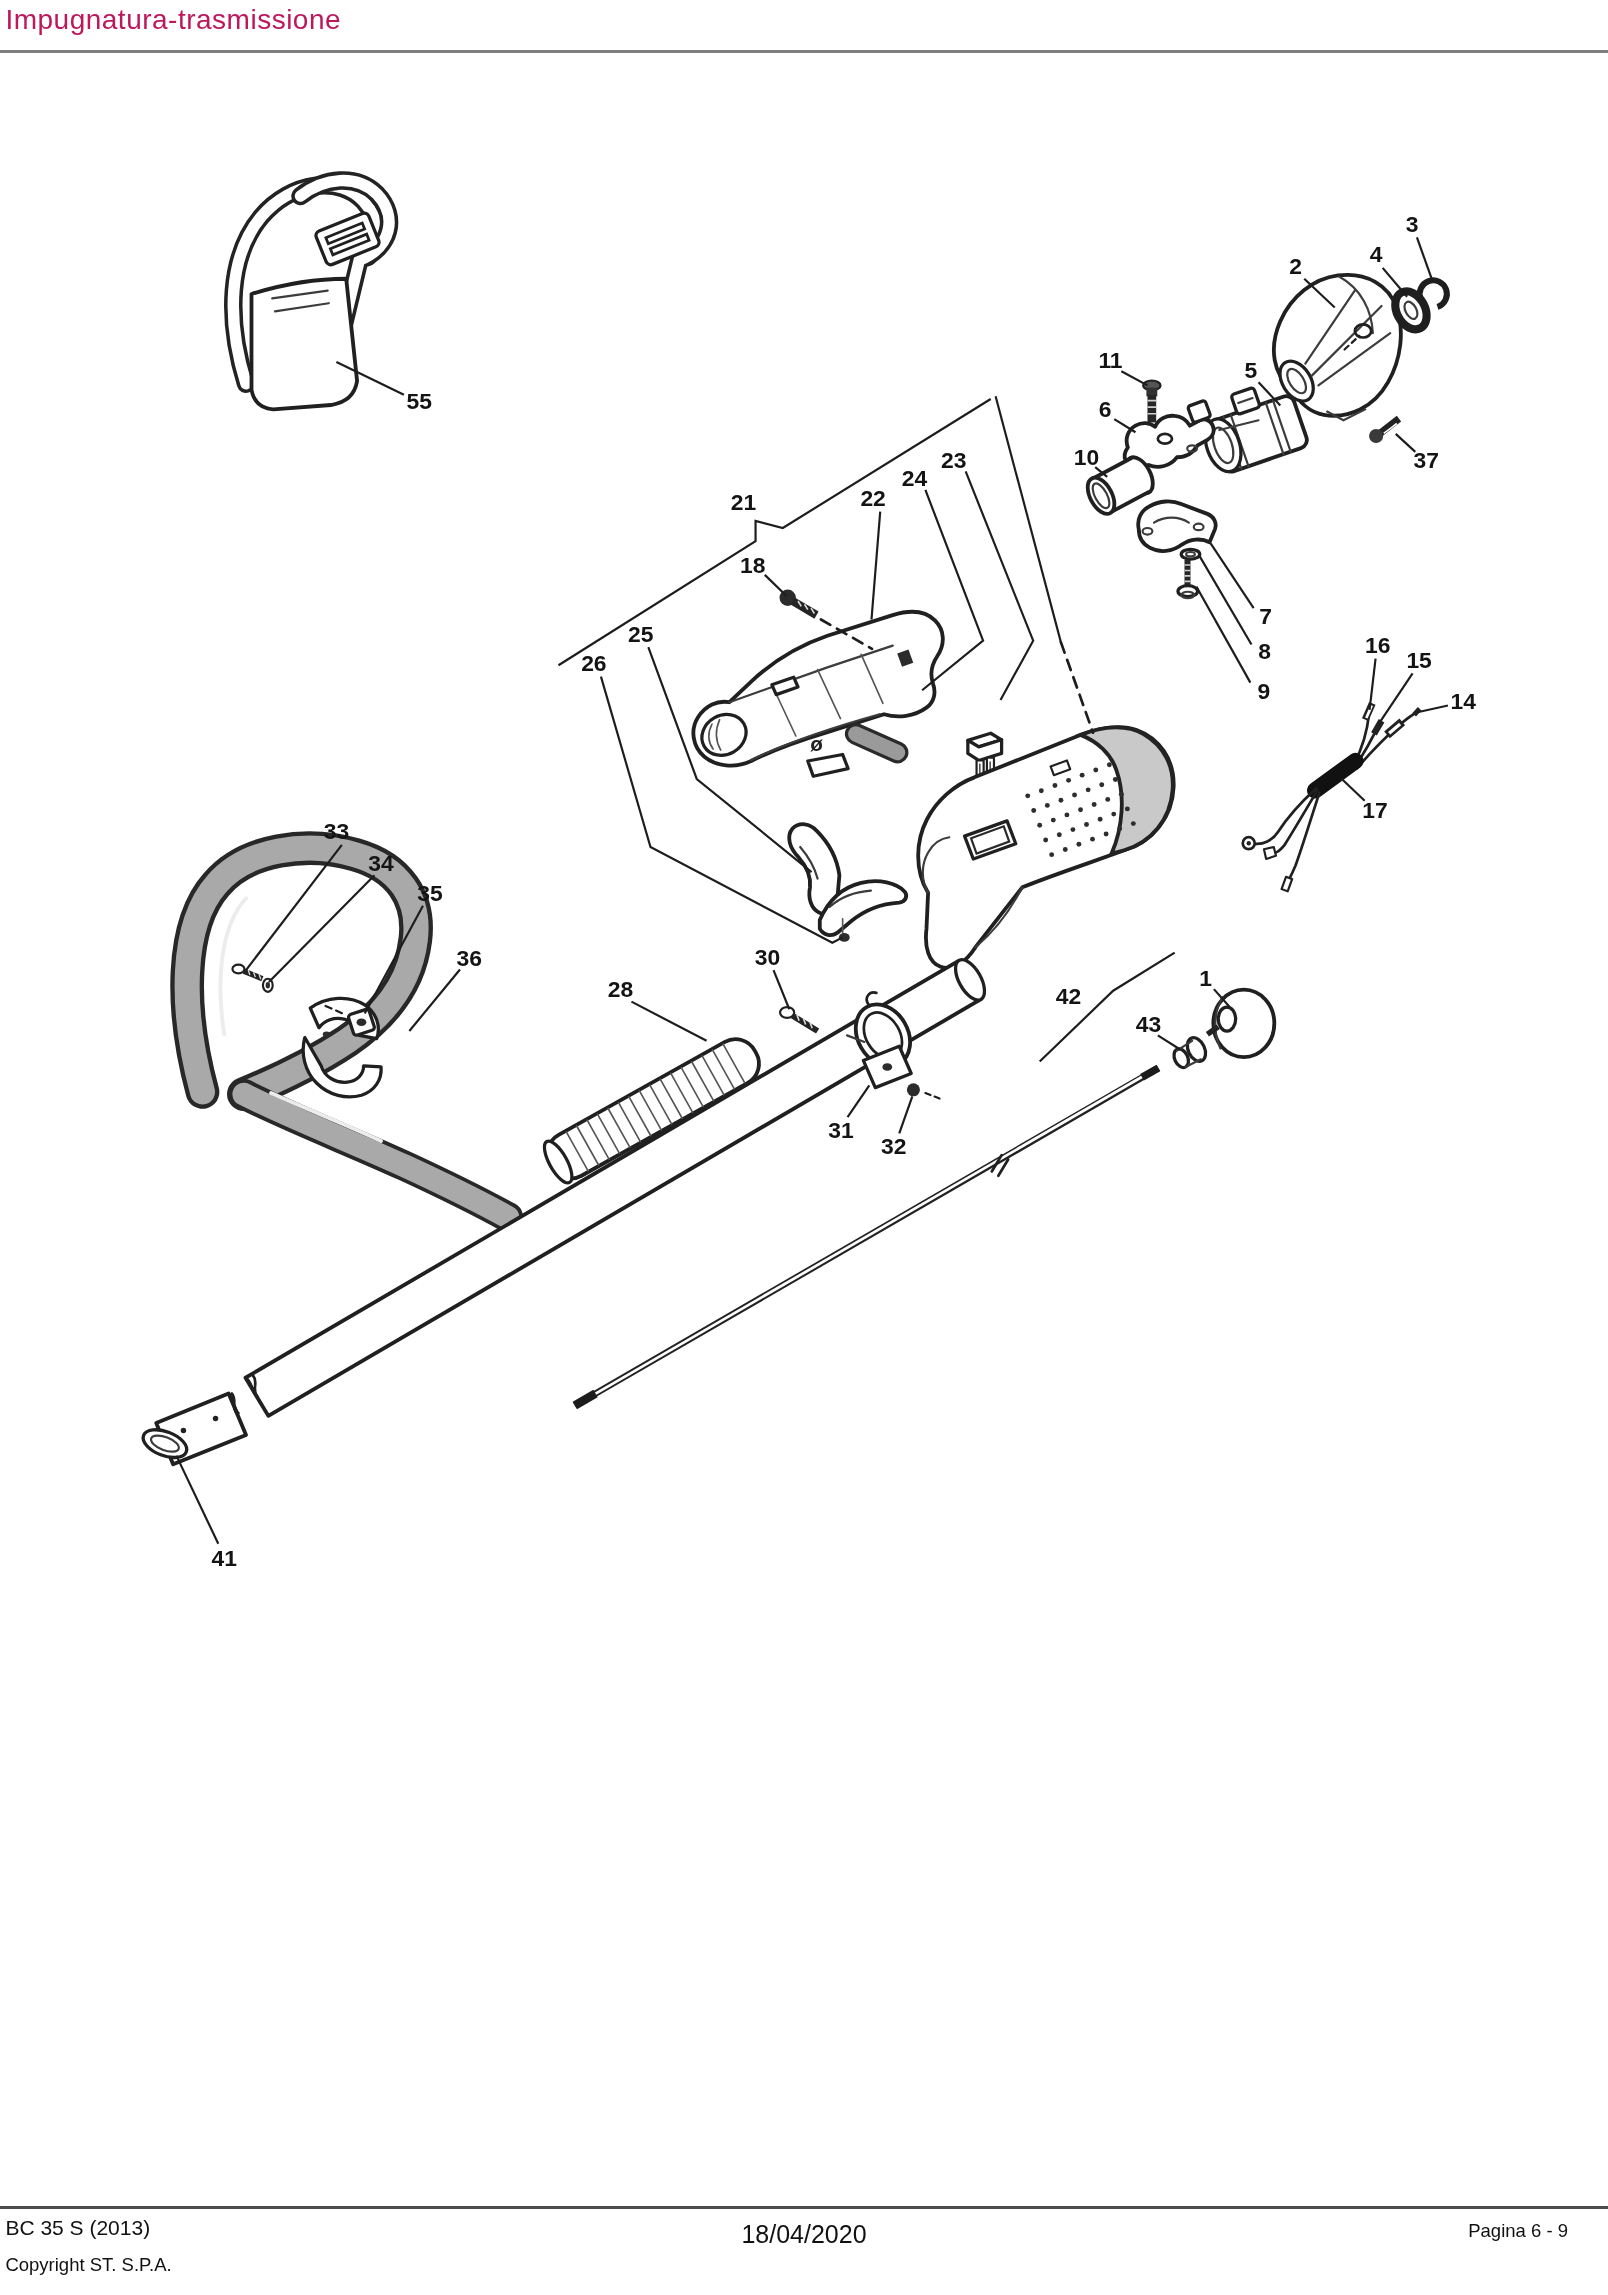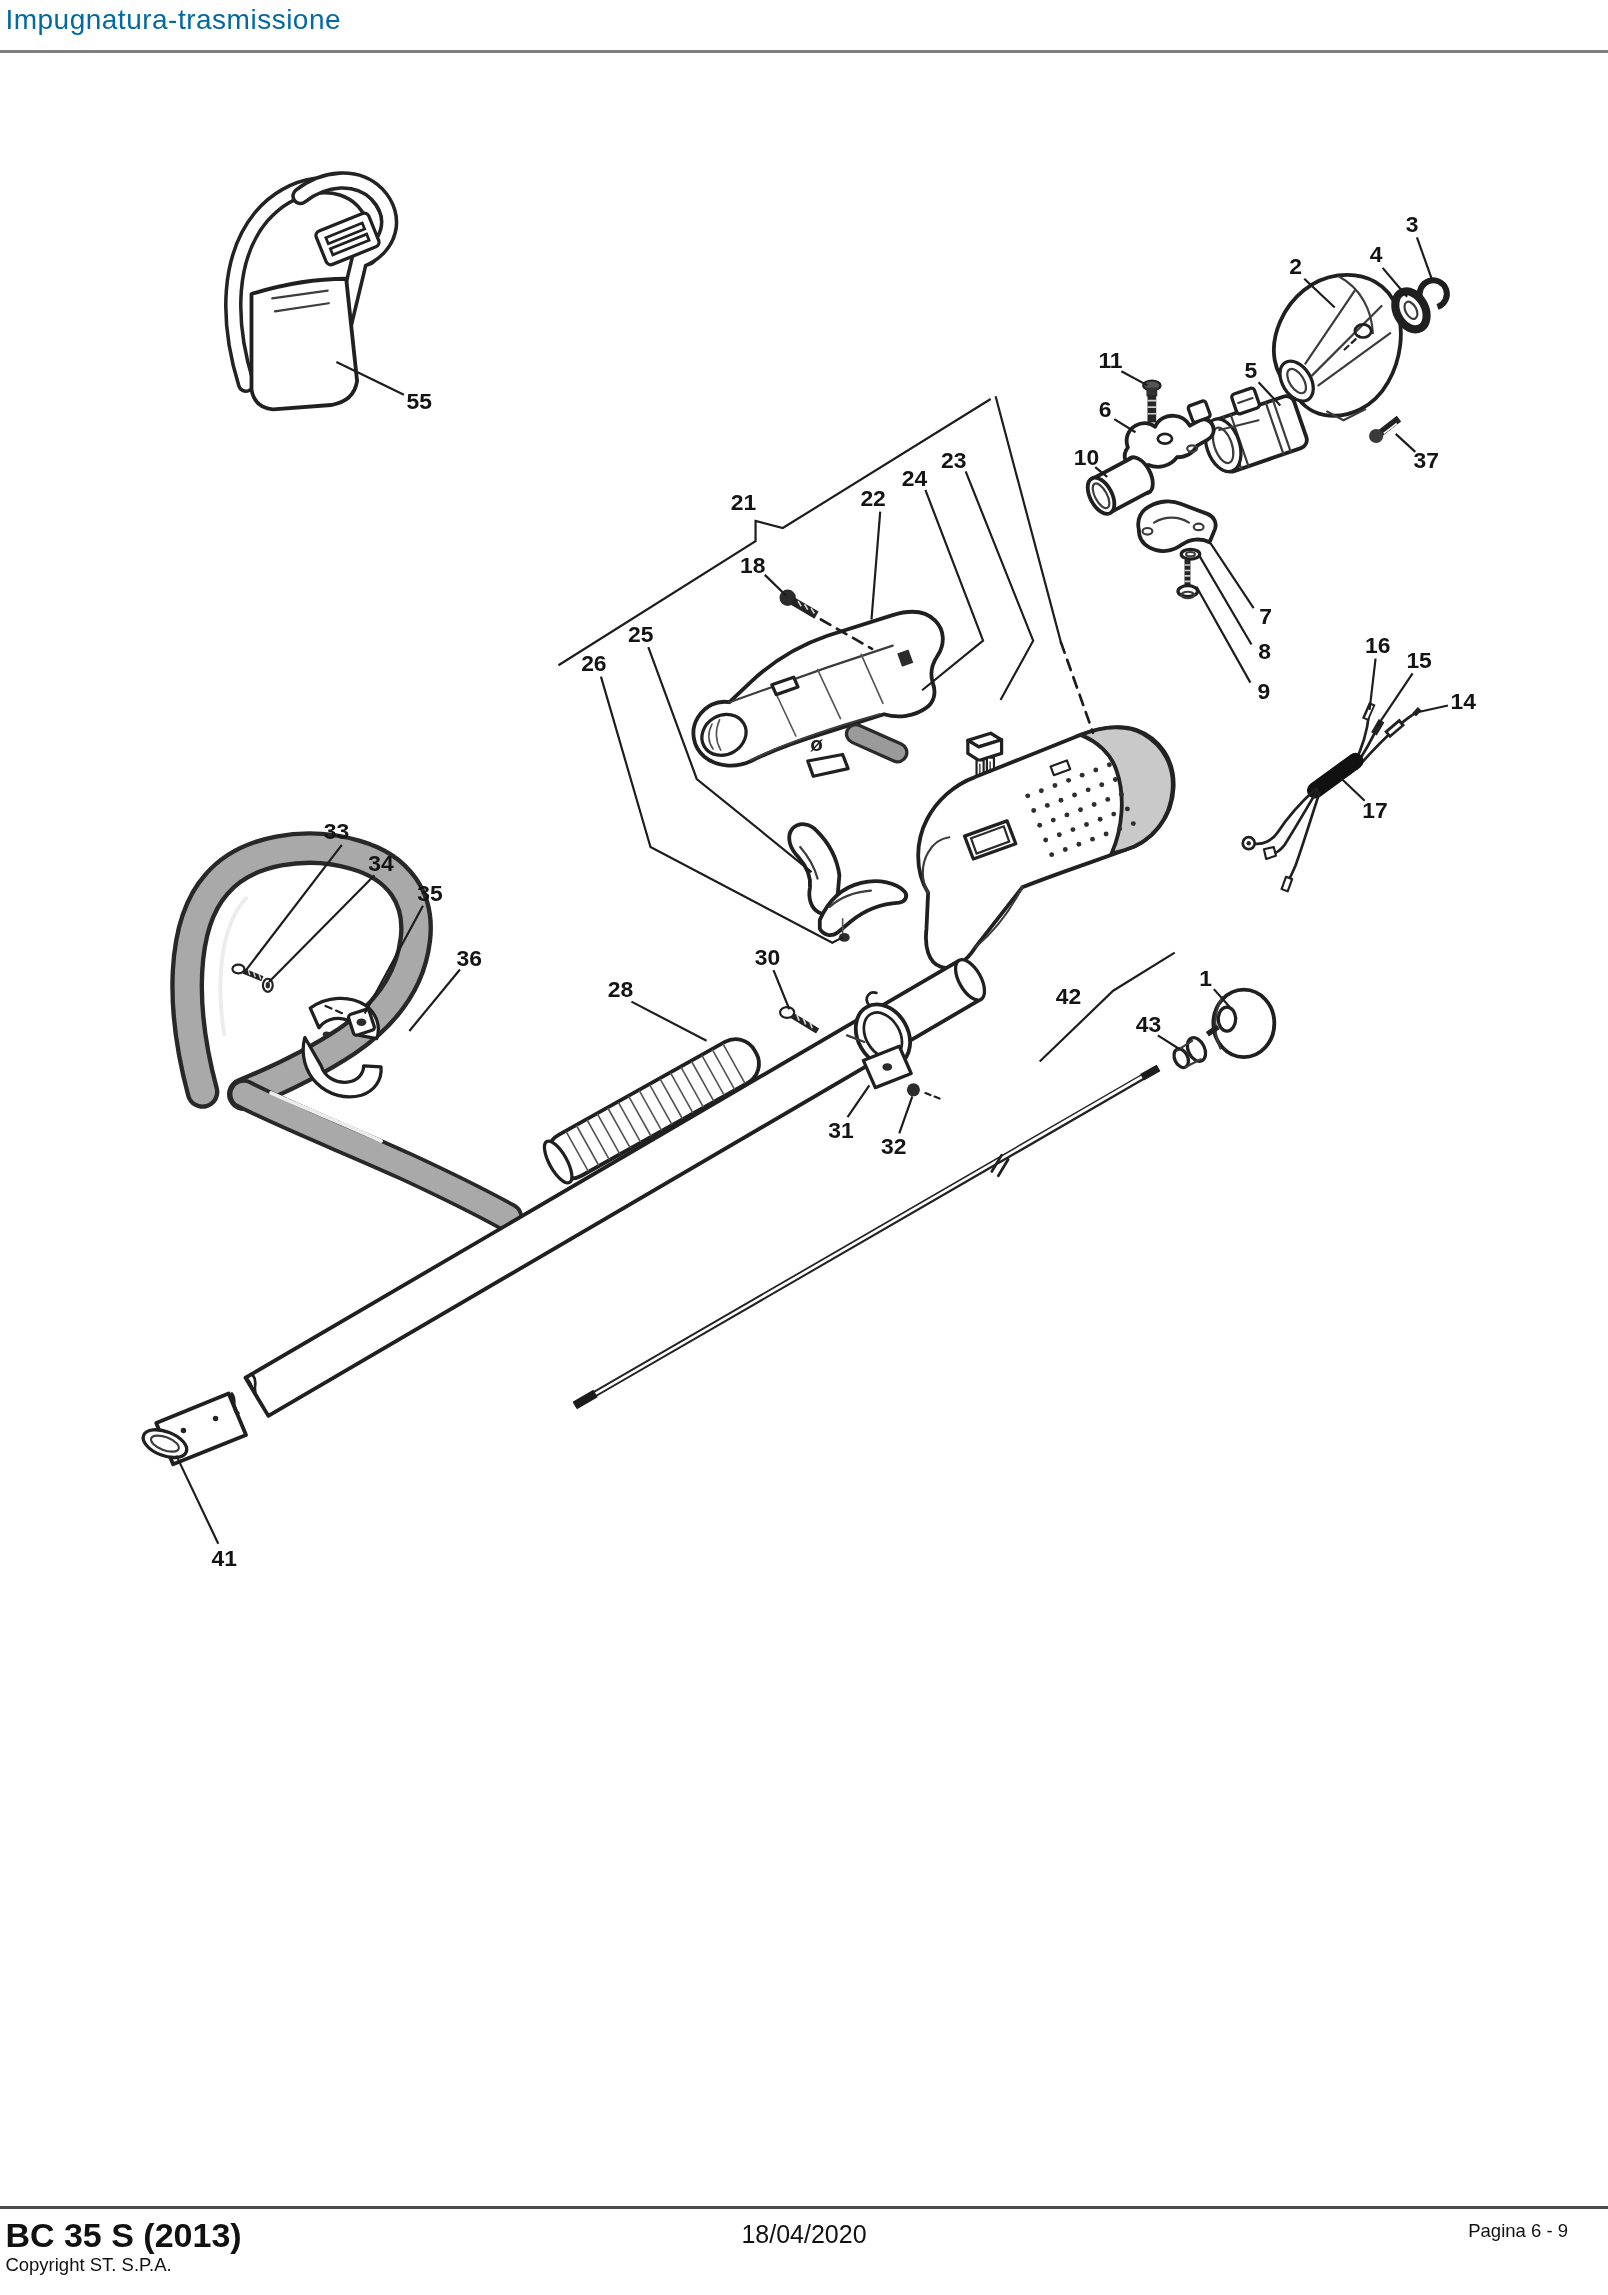--- a/index.html
+++ b/index.html
@@ -6,26 +6,26 @@
   body{
     position:relative;
     width:1608px;height:2295px;
     font-family:"Liberation Sans", sans-serif;
     color:#111;
     overflow:hidden;
   }
   .abs{position:absolute;}
   .page-title{
     left:5.4px;top:4.4px;
-    font-size:28px;letter-spacing:0.5px;color:#0369a1;
+    font-size:28px;letter-spacing:0.5px;color:#be185d;
     white-space:nowrap;
   }
   .rule-top{left:0;right:0;top:50px;height:2.7px;background:#7e7e7e;}
   .rule-bottom{left:0;right:0;top:2206px;height:2.7px;background:#4c4c4c;}
-  .footer-model{left:5.4px;top:2216px;font-size:34px;font-weight:bold;white-space:nowrap;}
+  .footer-model{left:5.4px;top:2216px;font-size:21px;font-weight:normal;white-space:nowrap;}
   .footer-copyright{left:5.4px;top:2254px;font-size:18.5px;white-space:nowrap;text-align:right;}
   .footer-date{left:0;right:0;top:2220px;text-align:center;font-size:25px;}
   .footer-page{right:40px;top:2220px;font-size:18.5px;white-space:nowrap;text-align:center;}
 
   svg text{font-family:"Liberation Sans",sans-serif;}
   .callout{font-size:42px;font-weight:bold;fill:#141414;text-anchor:middle;}
   .leader{fill:none;stroke:#1d1d1d;stroke-width:4;}
   .o7{fill:#ffffff;stroke:#202020;stroke-width:7;stroke-linejoin:round;stroke-linecap:round;}
   .o6{fill:#ffffff;stroke:#202020;stroke-width:6;stroke-linejoin:round;stroke-linecap:round;}
   .l5{fill:none;stroke:#202020;stroke-width:5;stroke-linecap:round;}

